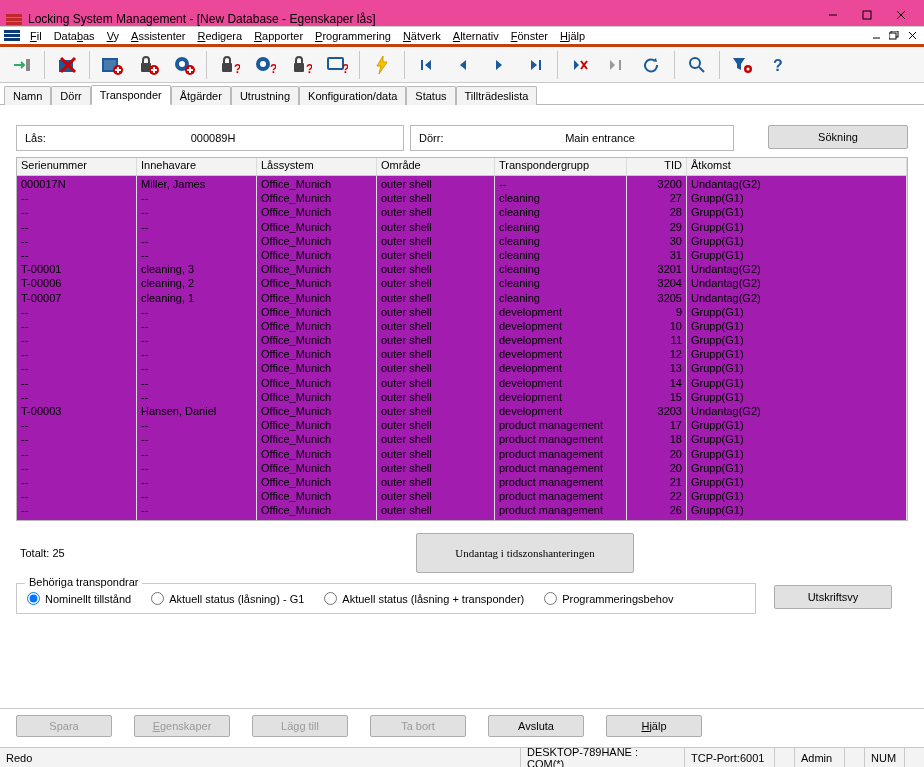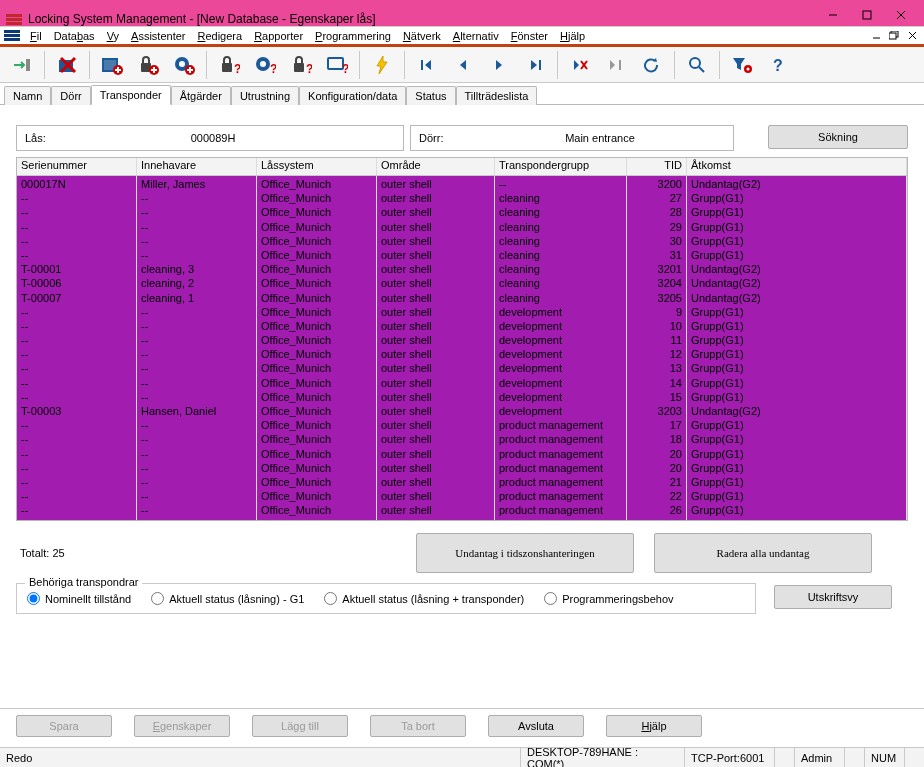--- a/index.html
+++ b/index.html
@@ -521,21 +521,20 @@
           <div class="cell c5">product management</div>
           <div class="cell c6">3202</div>
           <div class="cell c7">Undantag(G2)</div>
         </div>
       </div>
   </div>
 
   <div class="below-grid">
     <div class="totalt">Totalt: 25</div>
     <div class="btn longbtn">Undantag i tidszonshanteringen</div>
-    <div class="btn longbtn">Radera alla undantag</div>
   </div>
 
   <div class="relpos" style="margin-top:4px;">
     <div class="groupbox">
       <div class="legend">Behöriga transpondrar</div>
       <div class="radios">
         <label>
             <input type="radio" name="bt" checked="" style="">
             <span>Nominellt tillstånd</span>
           </label>

